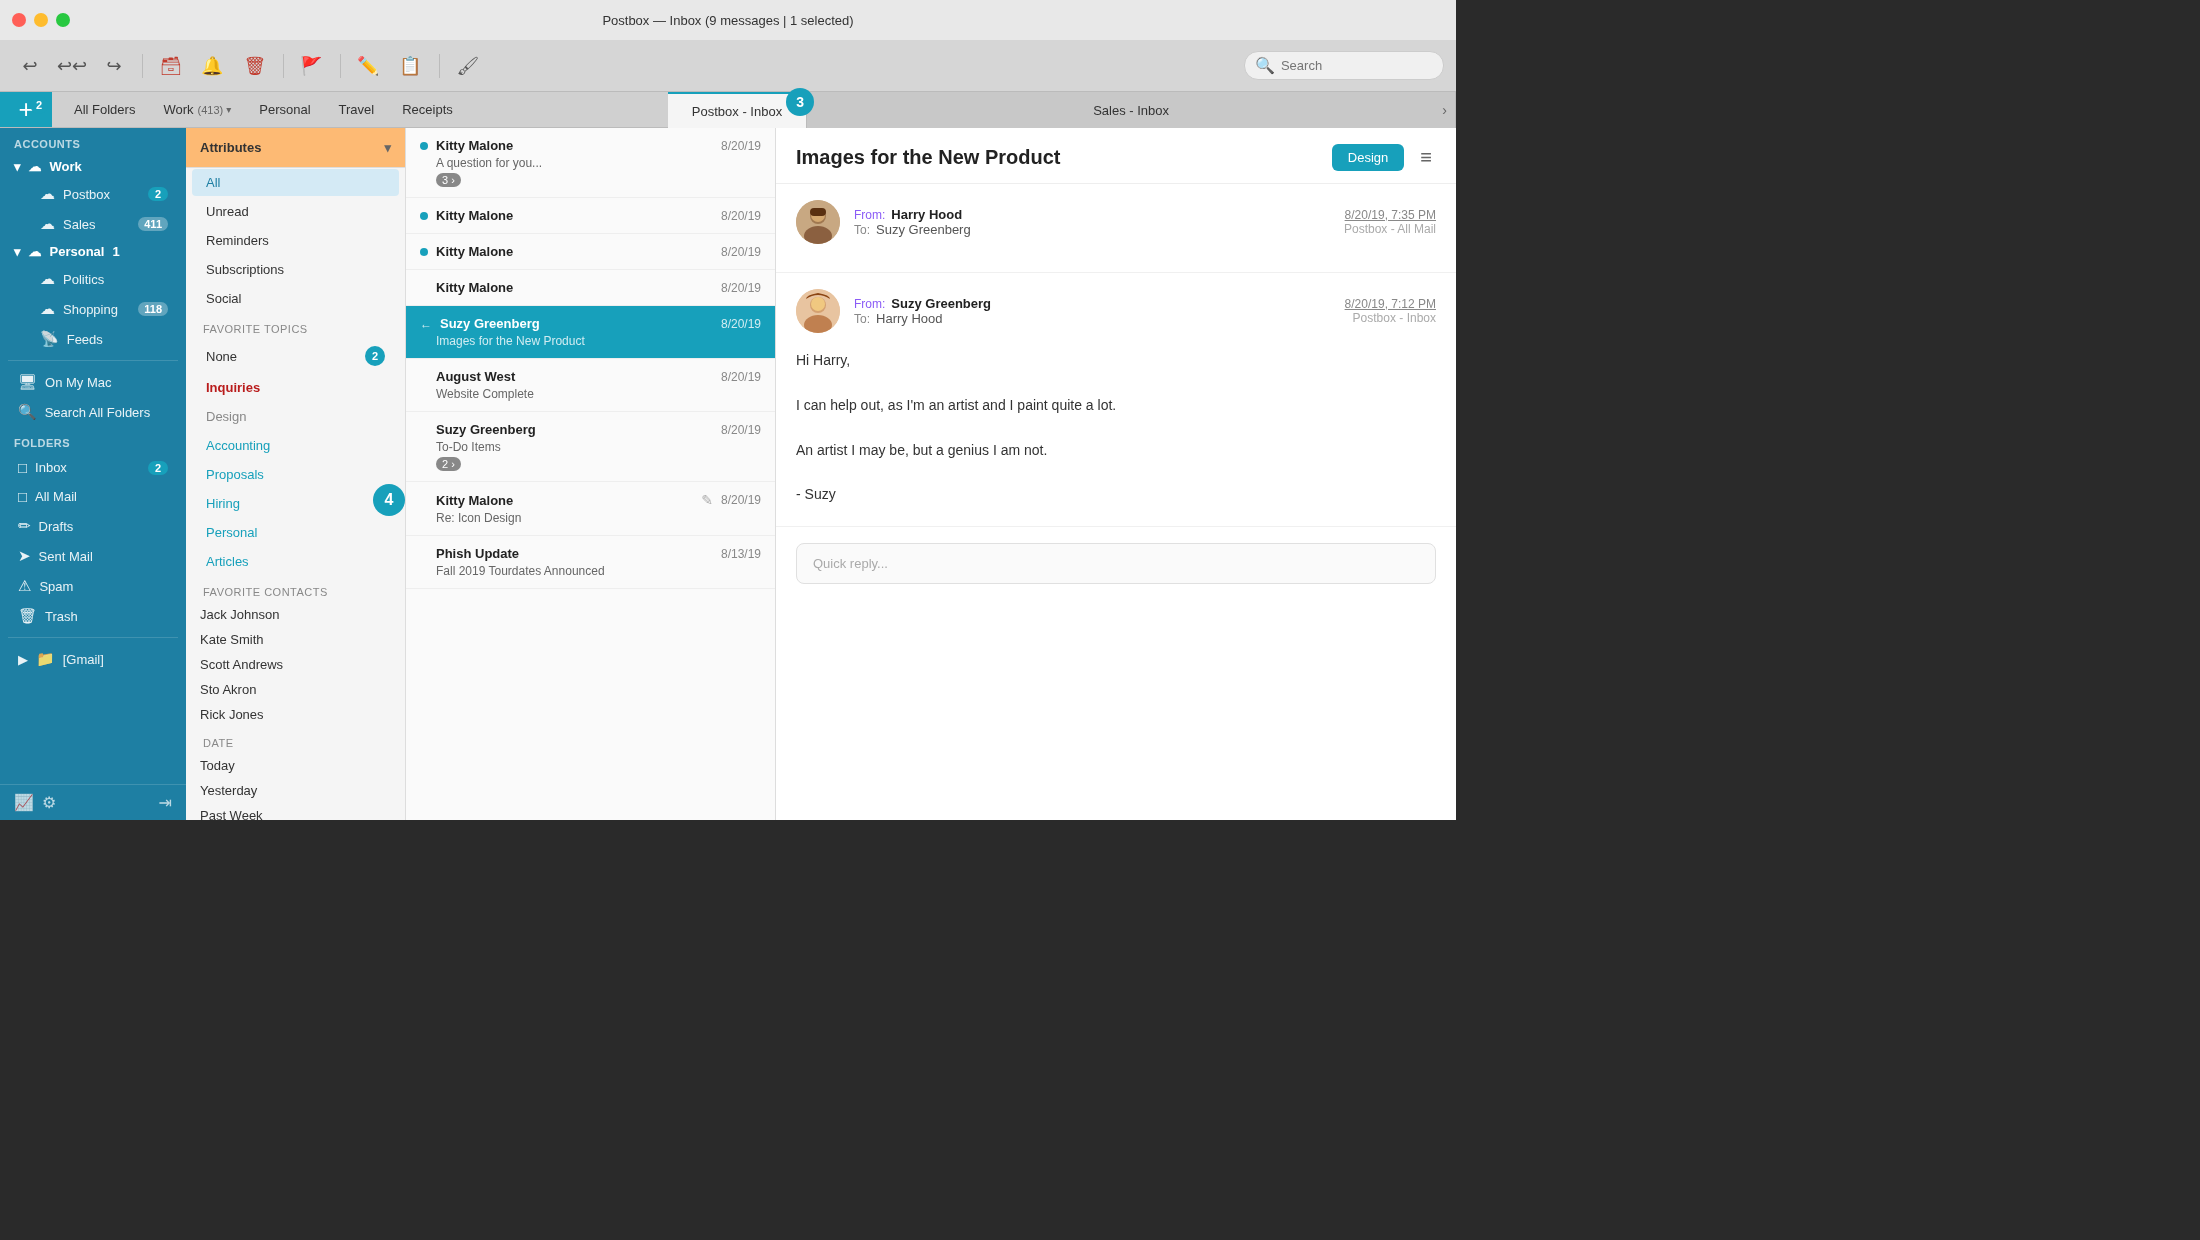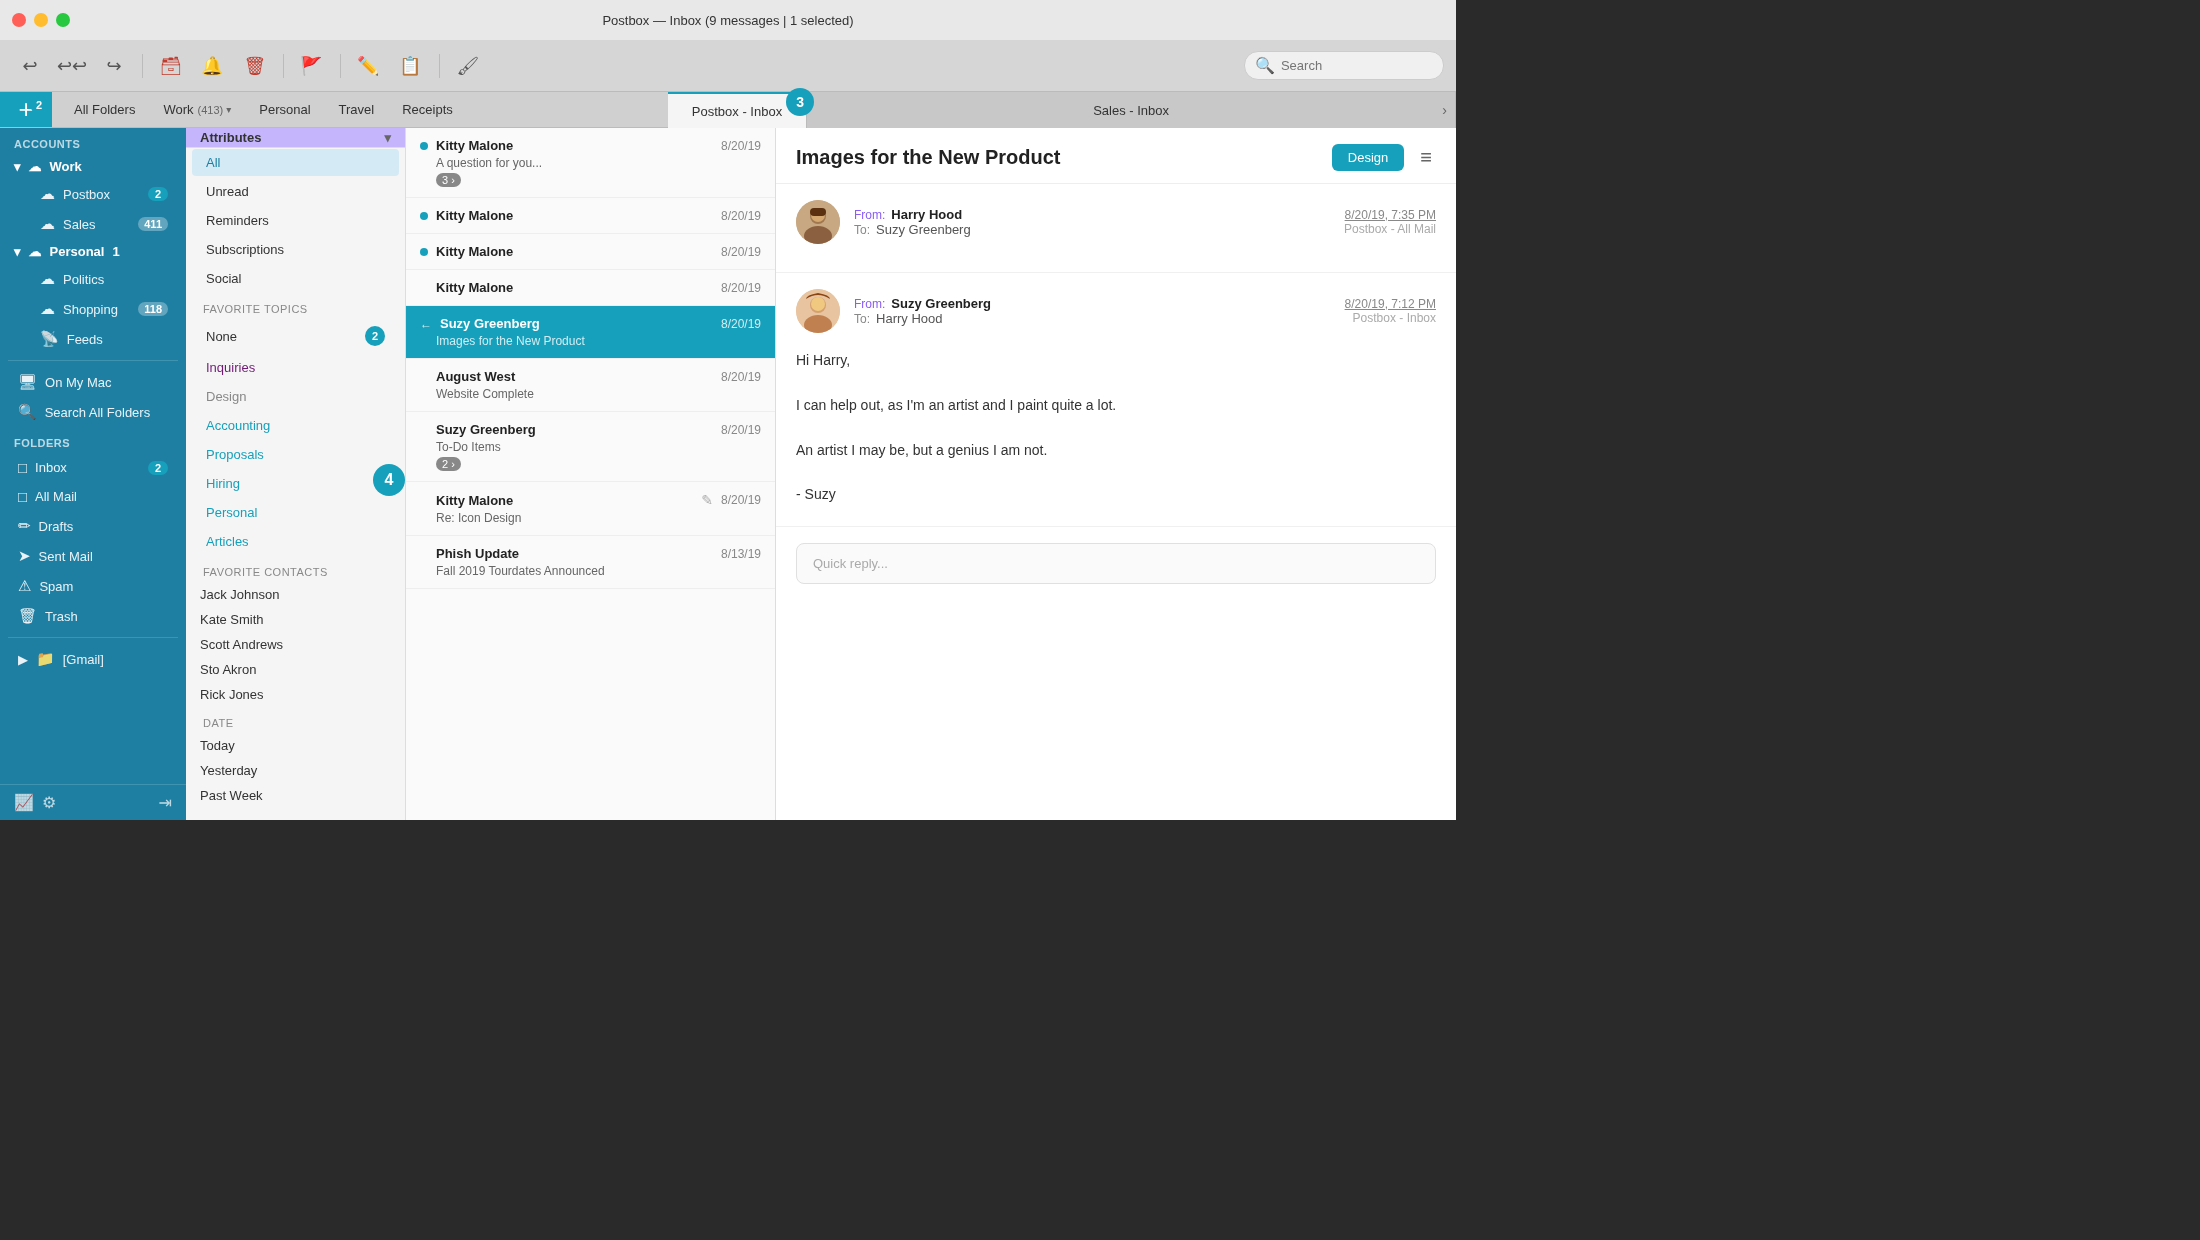--- a/index.html
+++ b/index.html
@@ -220,22 +220,22 @@
       background: #f5f5f5;
       border-right: 1px solid #ddd;
       overflow-y: auto;
       flex-shrink: 0;
       display: flex;
       flex-direction: column;
     }
     .filter-header {
       display: flex;
       align-items: center;
-      padding: 2px 14px;
-      background: #c4b5fd;
+      padding: 12px 14px;
+      background: #fdba74;
       border-bottom: 1px solid #ddd;
       font-size: 13px;
       font-weight: 600;
       color: #333;
     }
     .filter-header .chevron { margin-left: auto; color: #666; }
     .filter-section-title {
       padding: 10px 6px 4px;
       font-size: 11px;
       font-weight: 400;
@@ -249,21 +249,21 @@
       font-size: 13px;
       cursor: pointer;
       color: #333;
       display: flex;
       align-items: center;
       gap: 6px;
       border-radius: 4px;
       margin: 1px 6px;
     }
     .filter-item.active { background: #d4eaf5; color: #1e7fa3; align-items: flex-end; }
-    .filter-item.topic-inquiries { color: #701a75; font-weight: 400; }
+    .filter-item.topic-inquiries { color: #b91c1c; font-weight: 700; }
     .filter-item.topic-design { color: #888; font-weight: 500; }
     .filter-item.topic-accounting { color: #17a0bb; font-weight: 500; }
     .filter-item.topic-proposals { color: #17a0bb; font-weight: 500; }
     .filter-item.topic-hiring { color: #17a0bb; font-weight: 500; }
     .filter-item.topic-personal { color: #17a0bb; font-weight: 500; }
     .filter-item.topic-articles { color: #17a0bb; font-weight: 500; }
     .filter-contact {
       padding: 5px 14px;
       font-size: 13px;
       cursor: pointer;

